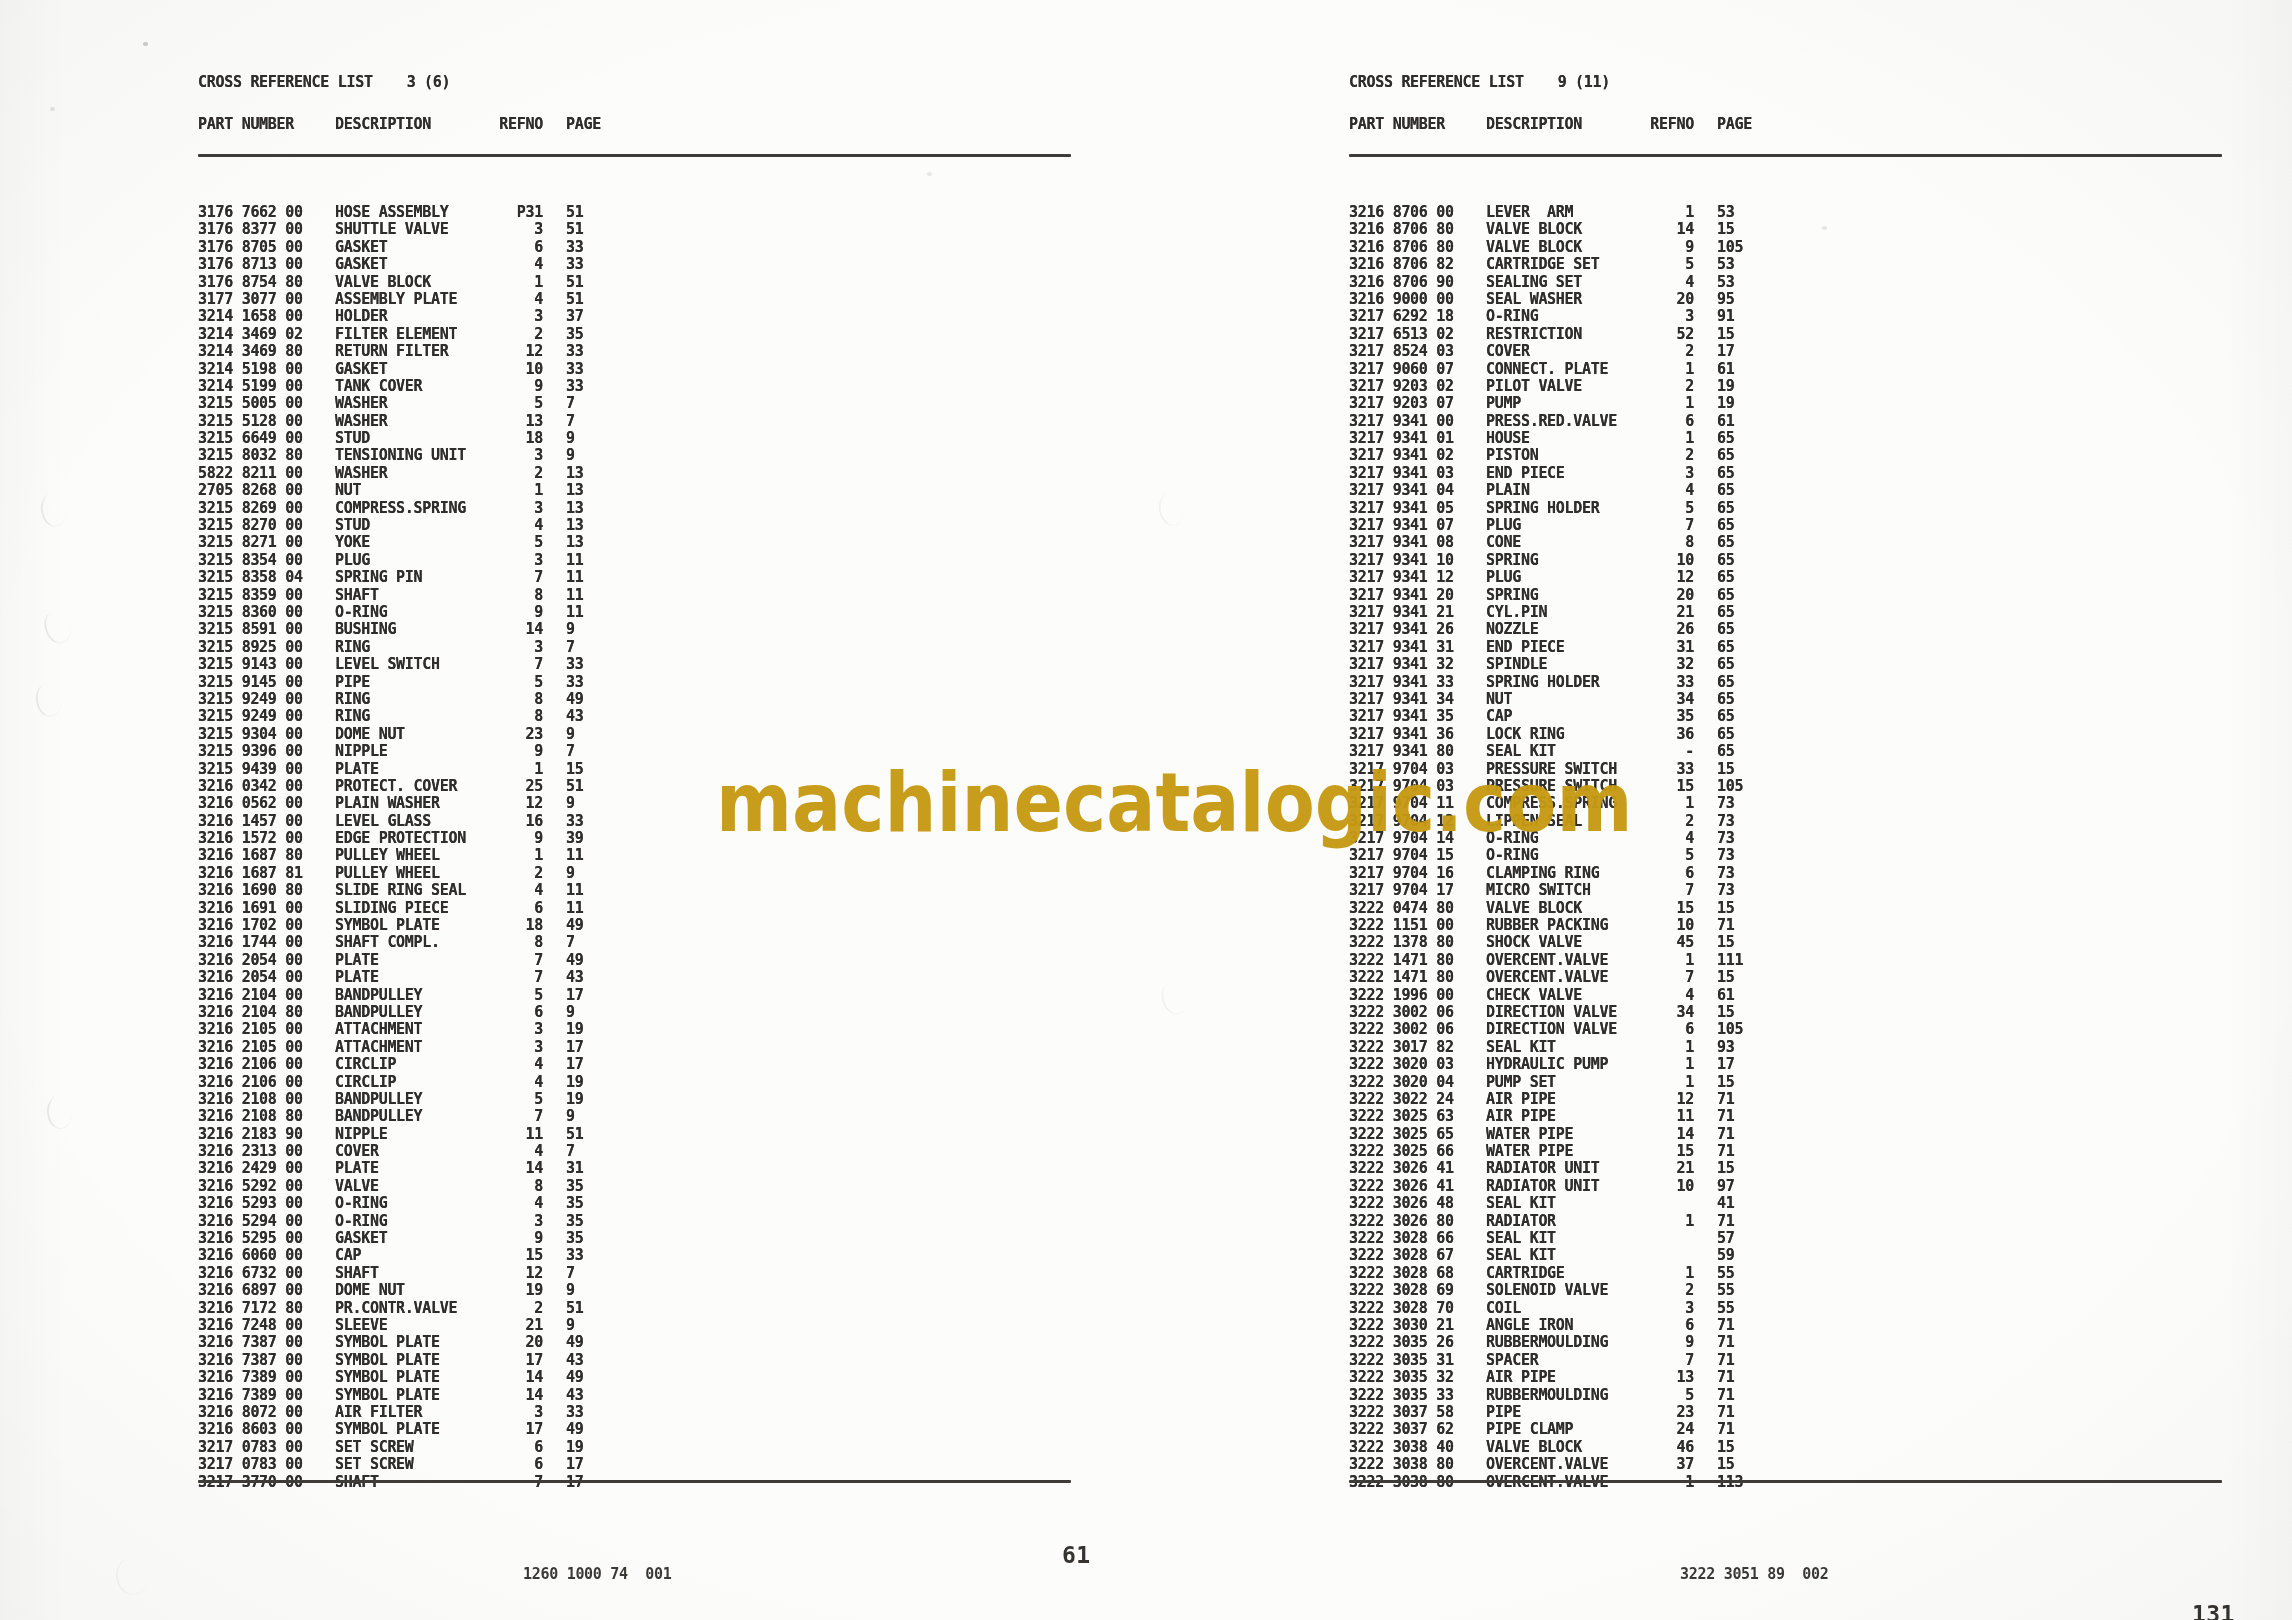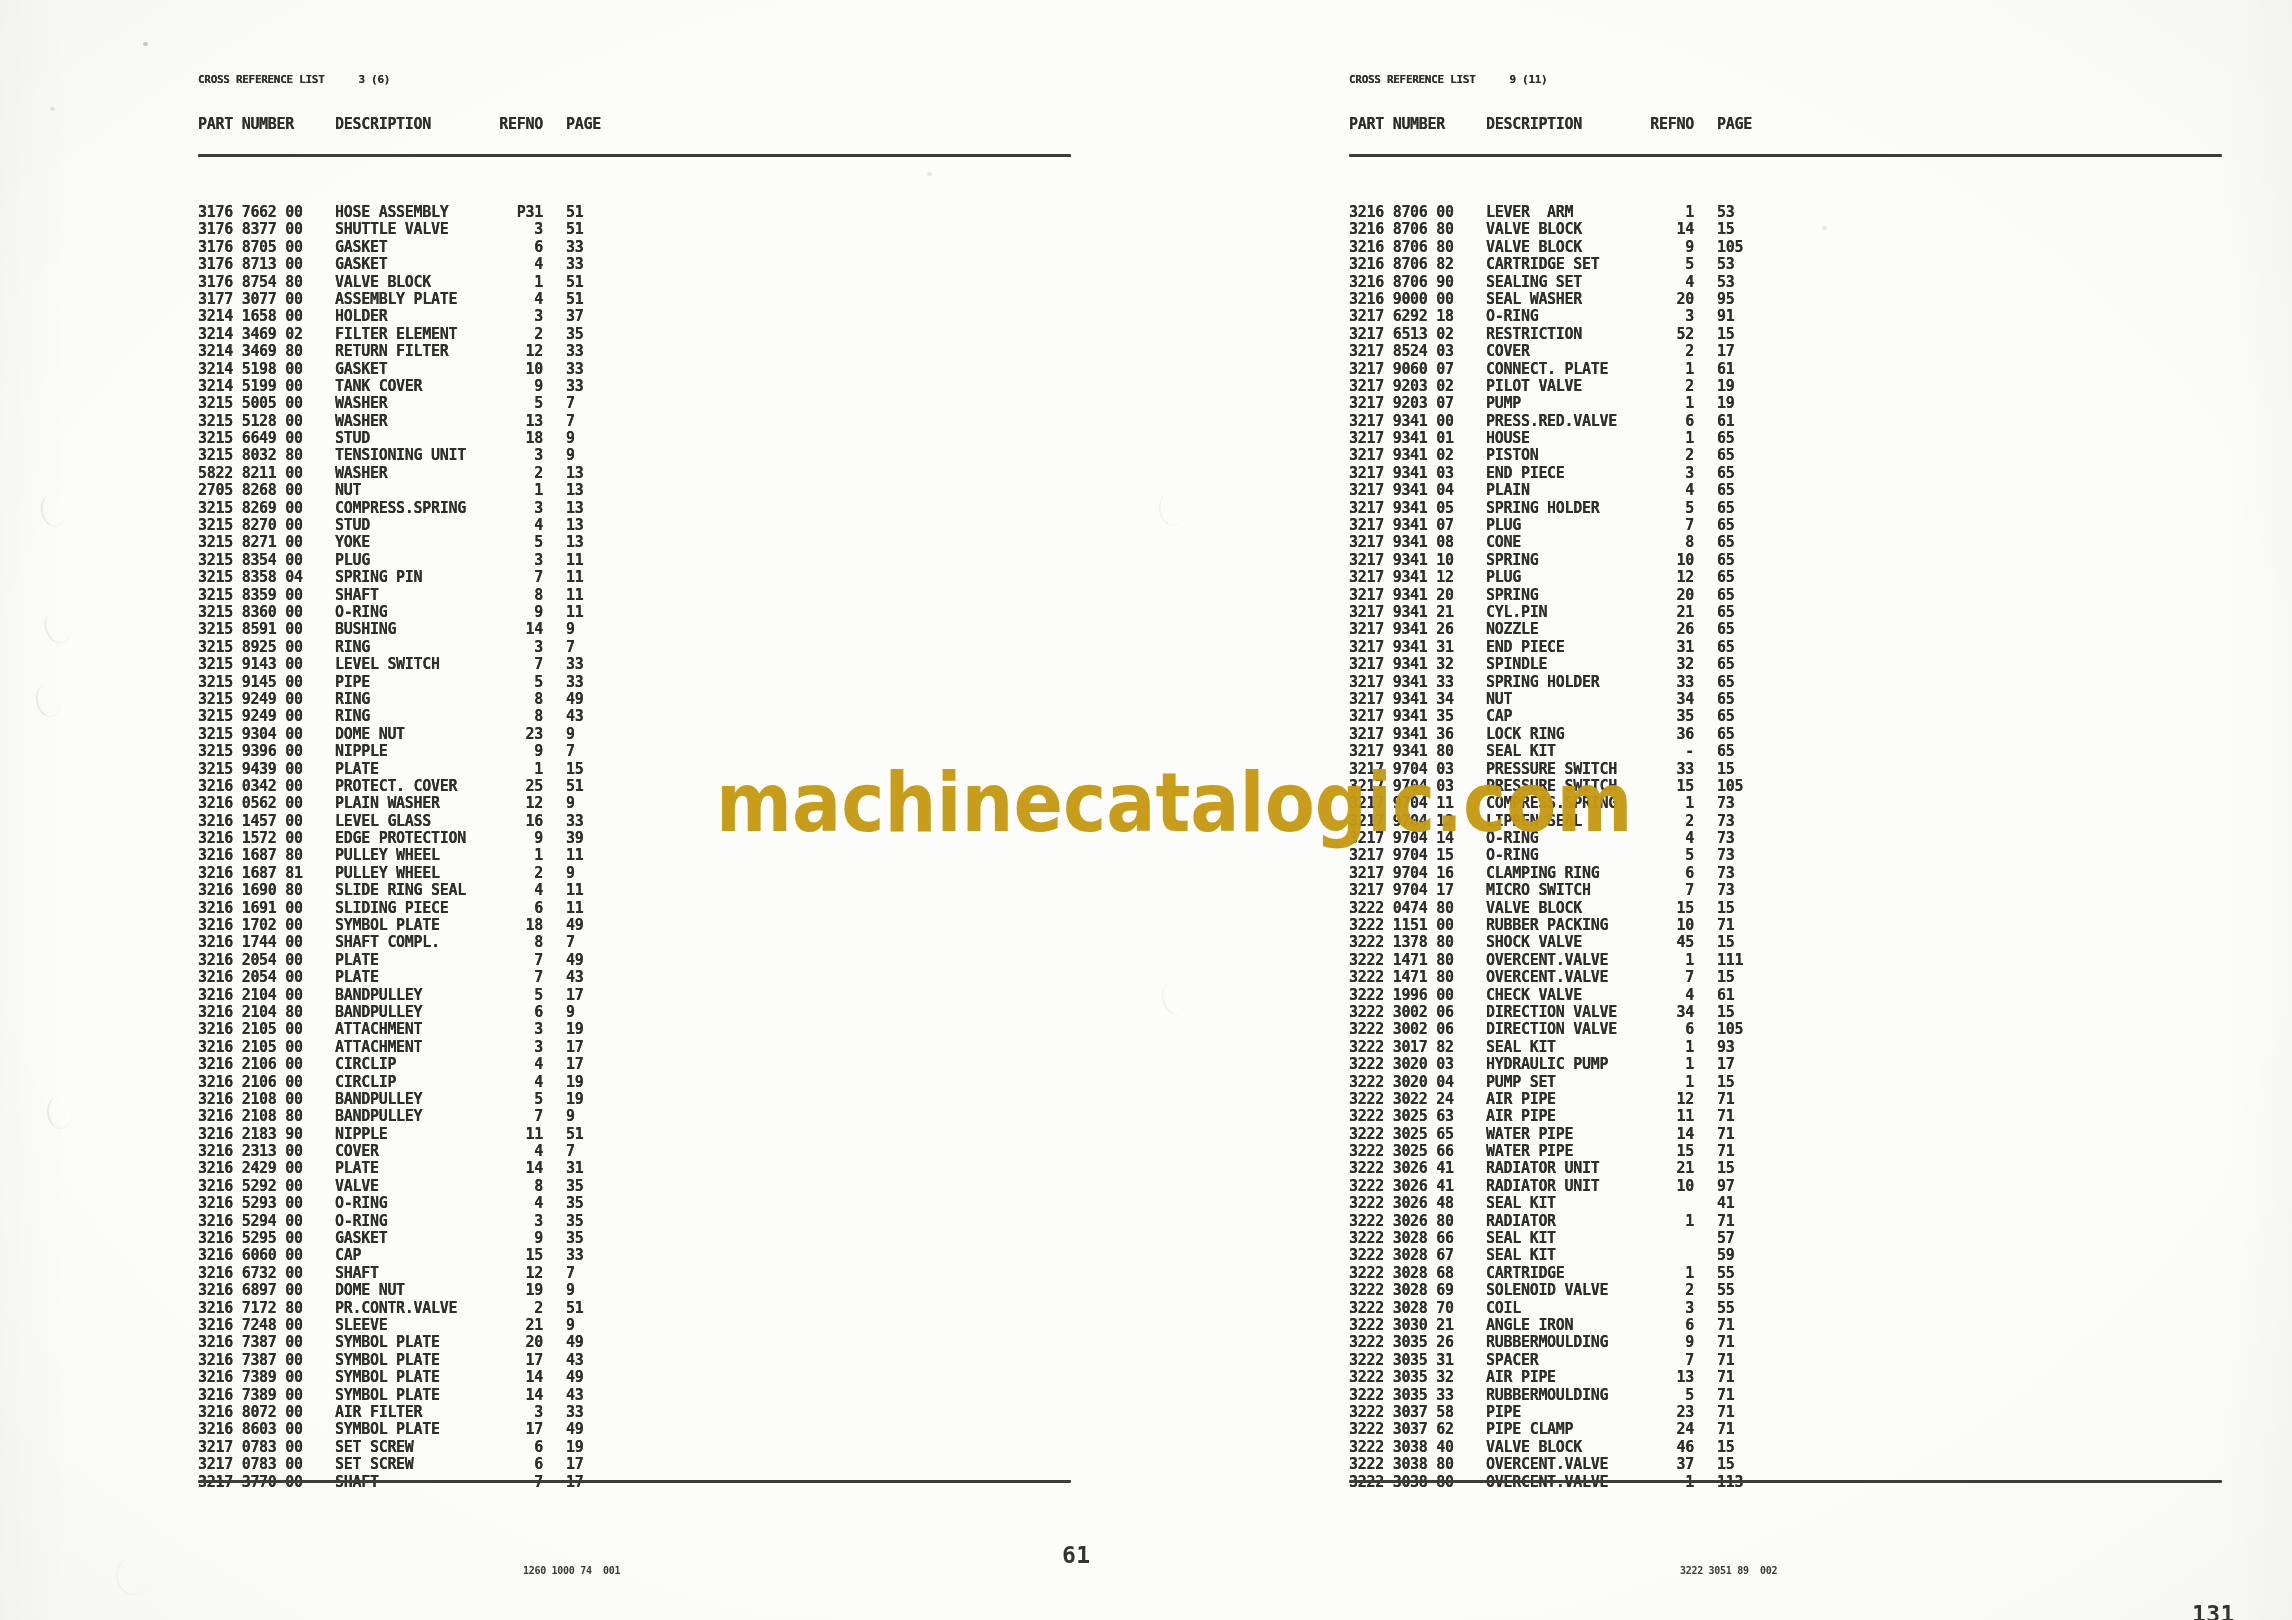--- a/index.html
+++ b/index.html
@@ -16,21 +16,21 @@
       radial-gradient(ellipse at 50% 50%, rgba(0,0,0,0) 70%, rgba(0,0,0,0.025) 100%),
       linear-gradient(90deg, rgba(0,0,0,0.018) 0%, rgba(0,0,0,0) 3%, rgba(0,0,0,0) 97%, rgba(0,0,0,0.02) 100%);
   }
 
   .page{position:absolute;top:0;width:905px;height:1620px;}
   .page.p0{left:198px;}
   .page.p1{left:1349px;}
 
   .doc-title{
     position:absolute;top:73px;left:0;
-    font-size:11px;font-weight:bold;letter-spacing:-0.3px;white-space:pre;
+    font-size:15px;font-weight:bold;letter-spacing:-0.3px;white-space:pre;
     text-shadow:0 0 0.4px rgba(47,46,44,.85);
   }
   .doc-title .sheet{margin-left:34px;}
 
   .colhead,.trow{
     display:grid;grid-template-columns:137px 163px 45px 82px;
     font-size:15px;font-weight:bold;letter-spacing:-0.3px;white-space:pre;
     text-shadow:0 0 0.4px rgba(47,46,44,.85);
   }
   .colhead{position:absolute;top:115px;left:0;}
@@ -45,21 +45,21 @@
 
   .watermark{
     position:absolute;left:716px;top:762px;z-index:5;
     font-family:"DejaVu Sans","Liberation Sans",sans-serif;
     font-size:82px;font-weight:bold;line-height:1;white-space:pre;
     transform:scaleX(0.89);transform-origin:0 0;
     opacity:.96;pointer-events:none;
   }
 
   .footer-code{
-    position:absolute;font-size:10px;font-weight:bold;letter-spacing:-0.3px;
+    position:absolute;font-size:15px;font-weight:bold;letter-spacing:-0.3px;
     color:#3a3936;white-space:pre;
   }
   .footer-code.p0{left:523px;top:1565px;}
   .footer-code.p1{left:1680px;top:1565px;}
   .page-number{
     position:absolute;font-size:23px;font-weight:bold;letter-spacing:0.4px;color:#343330;
   }
   .page-number.p0{left:1062px;top:1542px;}
   .page-number.p1{left:2192px;top:1601px;}
 

